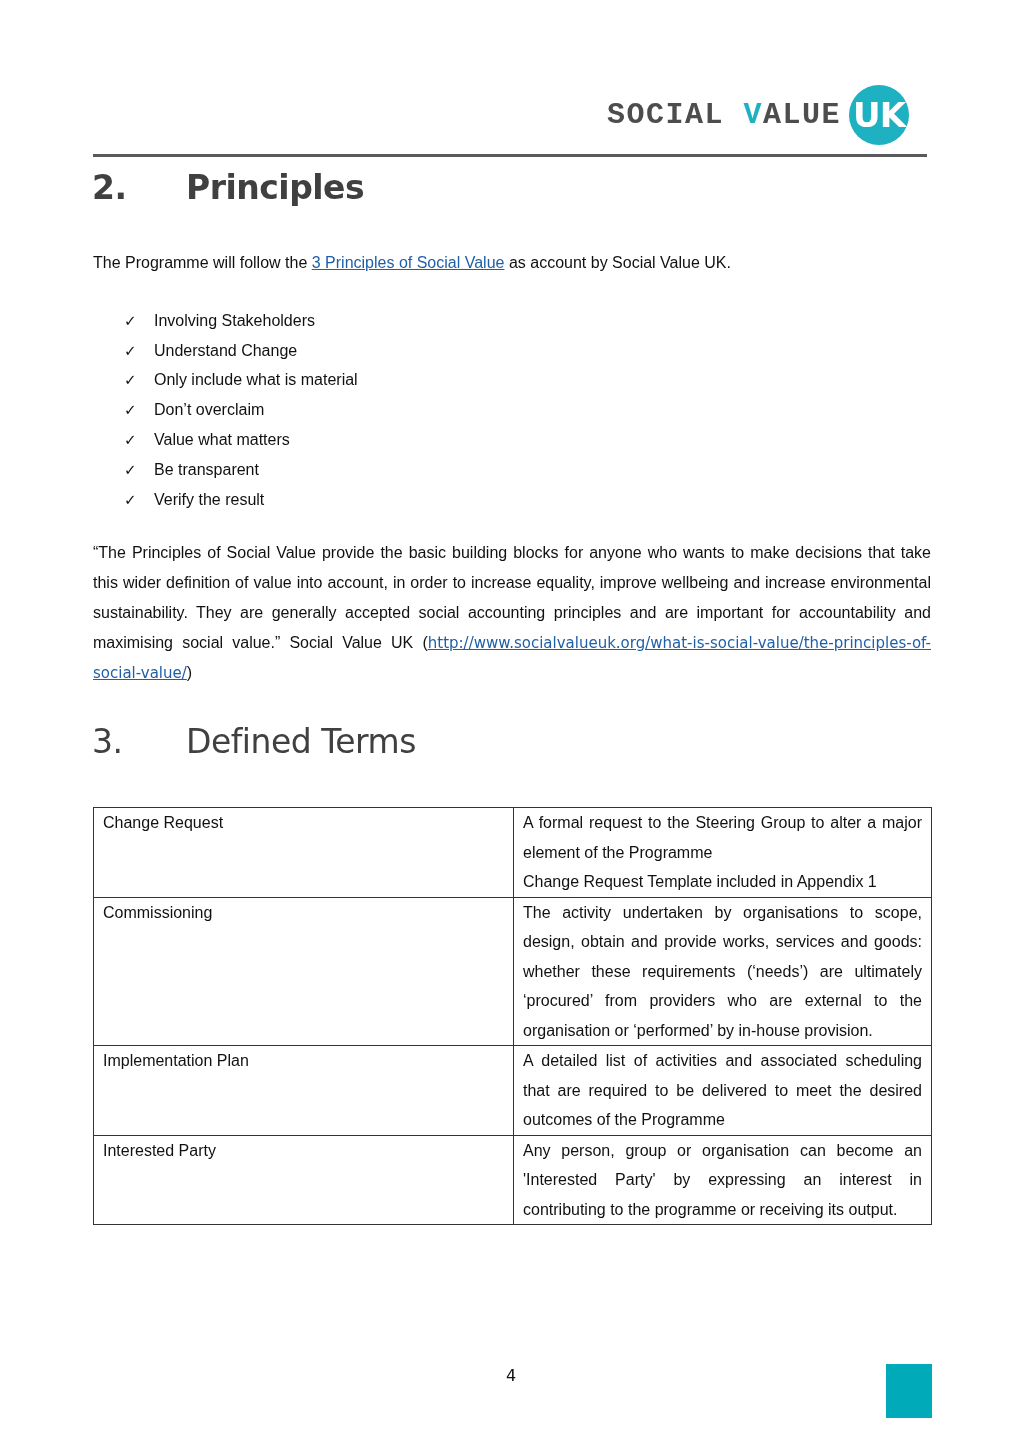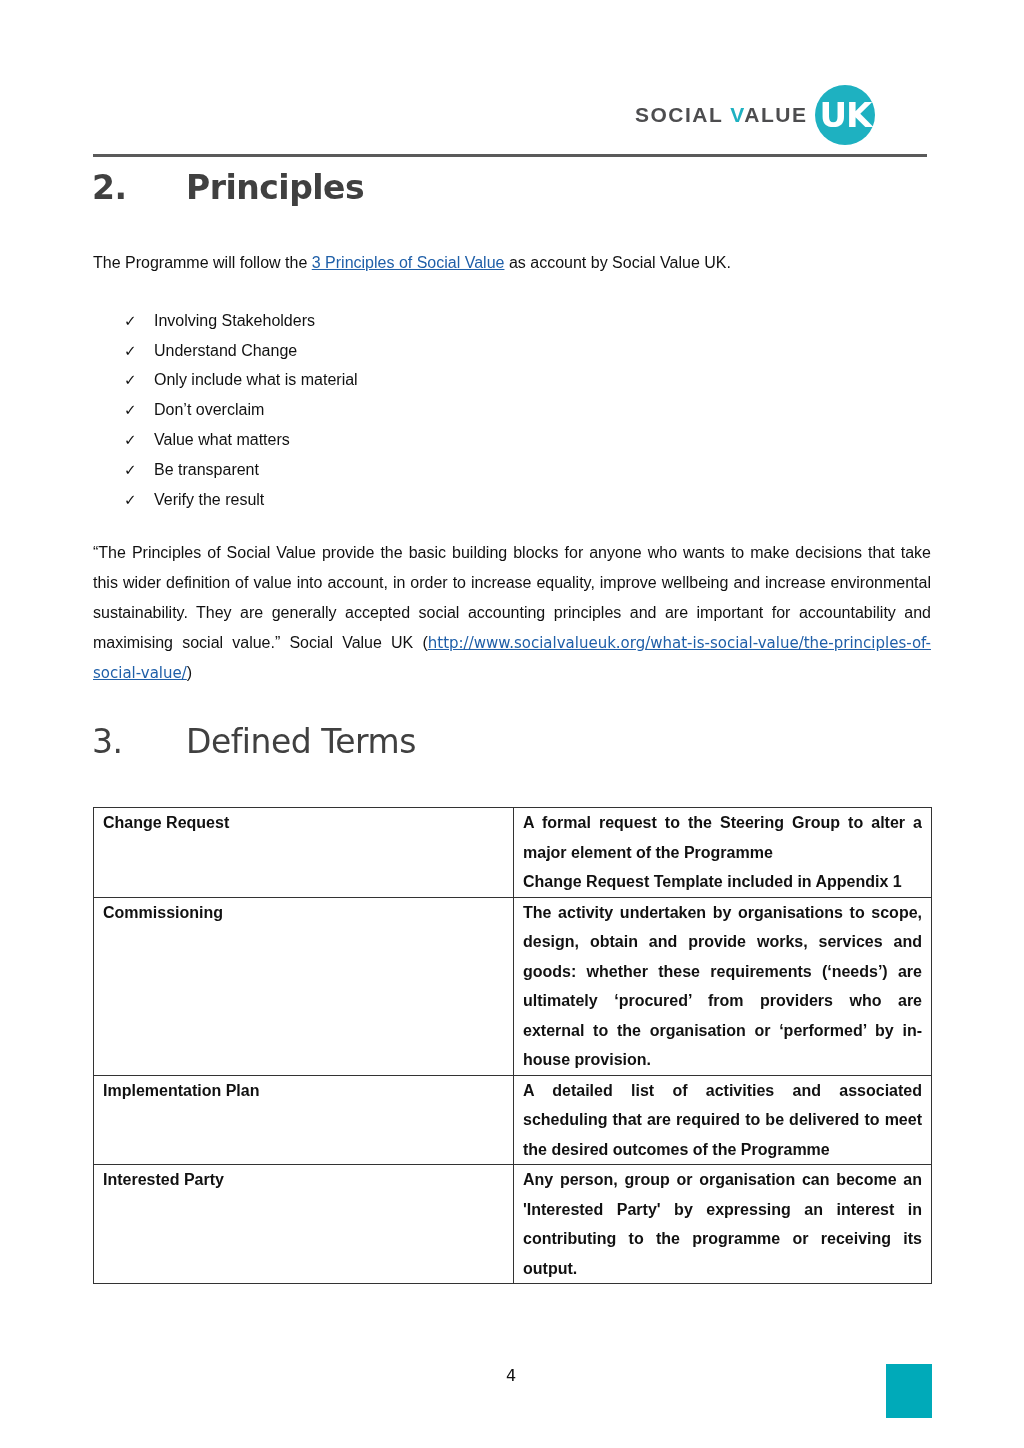--- a/index.html
+++ b/index.html
@@ -1,40 +1,40 @@
 <!DOCTYPE html>
 <html><head>
   <meta charset="utf-8">
   <style>
     html, body { margin: 0; padding: 0; background: #ffffff; }
     body { width: 1024px; height: 1448px; position: relative; overflow: hidden; font-family: "Liberation Sans", sans-serif; color: #111; }
 
     .logo { position: absolute; left: 607px; top: 84px; height: 62px; display: flex; align-items: center; }
-    .logo-text { font-family: Liberation Sans, sans-serif; font-weight: bold; font-size: 21px; letter-spacing: 1.5px; color: #4d4d4f; margin-left: 28px; }
+    .logo-text { font-family: Liberation Mono, monospace; font-weight: bold; font-size: 30px; letter-spacing: 1.5px; color: #4d4d4f; }
     .logo-v { color: #1eb1c1; }
     .logo-circle { width: 60px; height: 60px; border-radius: 50%; background: #1eb1c1; color: #fff; display: flex; align-items: center; justify-content: center; font-family: "DejaVu Sans", sans-serif; font-weight: bold; font-size: 34px; margin-left: 8px; letter-spacing: -1px; }
 
     .header-rule { position: absolute; left: 93px; top: 154px; width: 834px; height: 3px; background: #5a5a5a; }
 
     .h1 { position: absolute; left: 92px; font-family: "DejaVu Sans", sans-serif; font-size: 33px; color: #404040; font-weight: normal; margin: 0; letter-spacing: -0.5px; }
     .h1 .num { display: inline-block; width: 94px; }
     #h-principles { top: 168px; font-weight: bold; }
     #h-terms { top: 722px; }
 
     .intro { position: absolute; left: 93px; top: 254px; font-size: 16px; }
     a.link { color: #1f5fa8; text-decoration: underline; }
 
     .checklist { position: absolute; left: 124px; top: 306px; margin: 0; padding: 0; list-style: none; }
     .checklist li { height: 29.8px; font-size: 16px; display: flex; align-items: center; }
     .checklist .check { width: 30px; font-size: 15px; font-family: "DejaVu Sans", sans-serif; }
 
     .quote { position: absolute; left: 93px; top: 538px; width: 838px; font-size: 16px; line-height: 30px; text-align: justify; }
     .quote .url { font-family: "DejaVu Sans", sans-serif; font-size: 15px; }
 
-    table.terms { position: absolute; left: 93px; top: 807px; width: 839px; border-collapse: collapse; font-size: 16px; font-weight: bold; }
+    table.terms { position: absolute; left: 93px; top: 807px; width: 839px; border-collapse: collapse; font-size: 16px; }
     table.terms td { border: 1.5px solid #333; vertical-align: top; padding: 0 9px; line-height: 29.5px; }
     table.terms td.term { width: 401px; }
     table.terms td.def { text-align: justify; }
     .def p { margin: 0; }
     .def p.gap { }
 
     .page-num { position: absolute; left: 506px; top: 1366px; font-family: "DejaVu Sans", sans-serif; font-size: 16px; }
     .corner-block { position: absolute; left: 886px; top: 1364px; width: 46px; height: 54px; background: #00aab9; }
   </style>
 </head>

